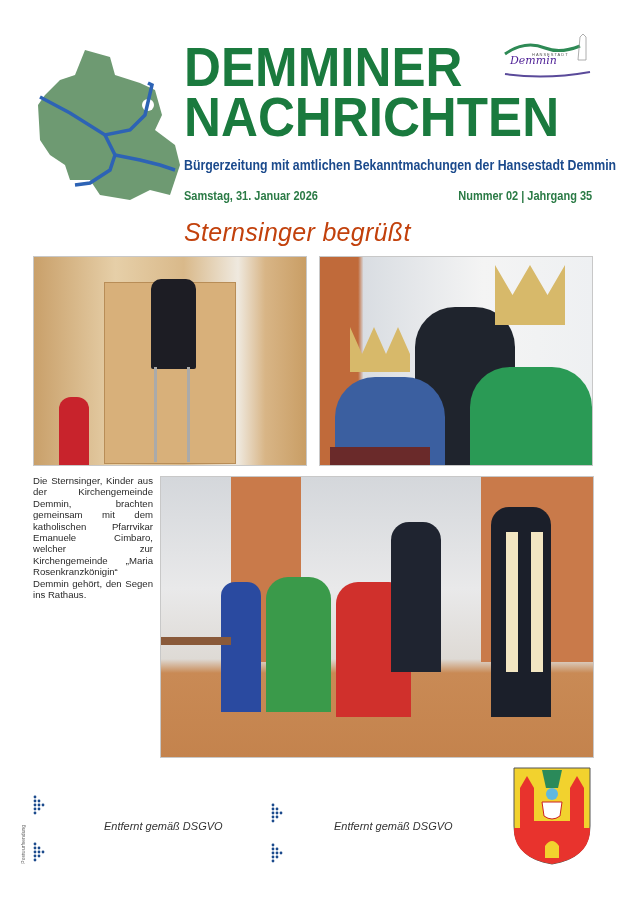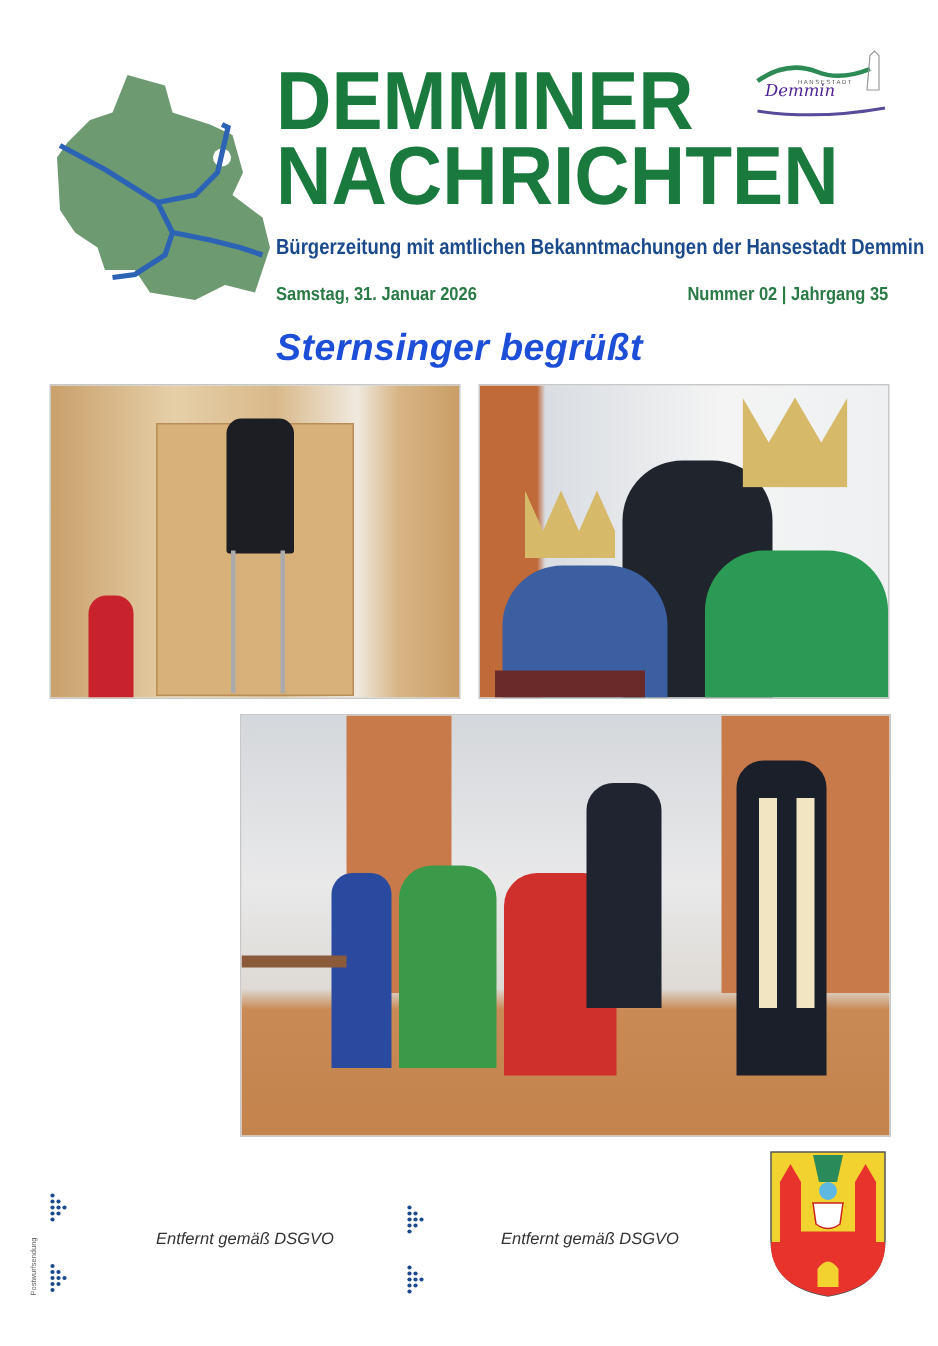--- a/index.html
+++ b/index.html
@@ -2,21 +2,21 @@
 <html><head>
 <meta charset="utf-8">
 <style>
   html, body { margin:0; padding:0; background:#ffffff; }
   body { width:625px; height:897px; position:relative; overflow:hidden; font-family:"Liberation Sans", sans-serif; }
   .abs { position:absolute; }
   .masthead-title { left:184px; top:42px; font-family:"Liberation Sans", sans-serif; font-weight:bold; color:#1a7a3e; font-size:55px; line-height:50px; letter-spacing:0px; transform:scaleX(0.93); transform-origin:left top; }
   .subtitle { left:184px; top:157px; color:#1b4a8c; font-size:14.5px; font-weight:bold; white-space:nowrap; transform:scaleX(0.85); transform-origin:left top; }
   .date { left:184px; top:189px; color:#2a7a45; font-size:12.5px; font-weight:bold; transform:scaleX(0.88); transform-origin:left top; }
   .issue { right:33px; top:189px; color:#2a7a45; font-size:12.5px; font-weight:bold; transform:scaleX(0.88); transform-origin:right top; white-space:nowrap; }
-  .headline { left:184px; top:218px; color:#1d4ed8; font-size:25px; font-weight:bold; font-style:italic; letter-spacing:0.3px; }
+  .headline { left:184px; top:218px; color:#c2410c; font-size:25px; font-weight:normal; font-style:italic; letter-spacing:0.3px; }
   .photo { border:1px solid #c8c8c8; overflow:hidden; }
   .body-text { left:33px; top:475px; width:120px; font-size:9.6px; line-height:11.4px; color:#2a2a2a; text-align:justify; }
   .body-text p { margin:0 0 5px 0; }
   .dsgvo { font-size:11px; color:#333;font-style:italic; }
   .dots { width:14px; height:22px; }
   .vert { left:20px; top:825px; font-size:5px; color:#666; writing-mode:vertical-rl; transform:rotate(180deg); }
 </style>
 </head>
 <body>
 
@@ -74,20 +74,21 @@
   <div class="abs" style="left:105px;top:100px;width:65px;height:135px;background:#3a9a4a;border-radius:22px 22px 0 0;"></div>
   <div class="abs" style="left:175px;top:105px;width:75px;height:135px;background:#d0302c;border-radius:22px 22px 0 0;"></div>
   <div class="abs" style="left:230px;top:45px;width:50px;height:150px;background:#1f2430;border-radius:18px 18px 0 0;"></div>
   <div class="abs" style="left:330px;top:30px;width:60px;height:210px;background:#1b1f2a;border-radius:18px 18px 0 0;"></div>
   <div class="abs" style="left:345px;top:55px;width:12px;height:140px;background:#f2e6c2;"></div>
   <div class="abs" style="left:370px;top:55px;width:12px;height:140px;background:#f2e6c2;"></div>
   <div class="abs" style="left:0px;top:160px;width:70px;height:8px;background:#8a5a3a;"></div>
 </div>
 
 <div class="abs body-text">
+  <p>Die Sternsinger, Kinder aus der Kirchengemeinde Demmin, brachten gemeinsam mit dem katholischen Pfarrvikar Emanuele Cimbaro, welcher zur Kirchengemeinde „Maria Rosenkranzkönigin“ Demmin gehört, den Segen ins Rathaus.</p>
 </div>
 
 <div class="abs vert">Postwurfsendung</div>
 
 <div class="abs" style="left:33px;top:795px;">
   <svg class="dots" viewBox="0 0 14 22">
       <g fill="#1b4a8c">
         <circle cx="2" cy="2" r="1.4"></circle>
         <circle cx="2" cy="6" r="1.4"></circle>
         <circle cx="6" cy="6" r="1.4"></circle>

